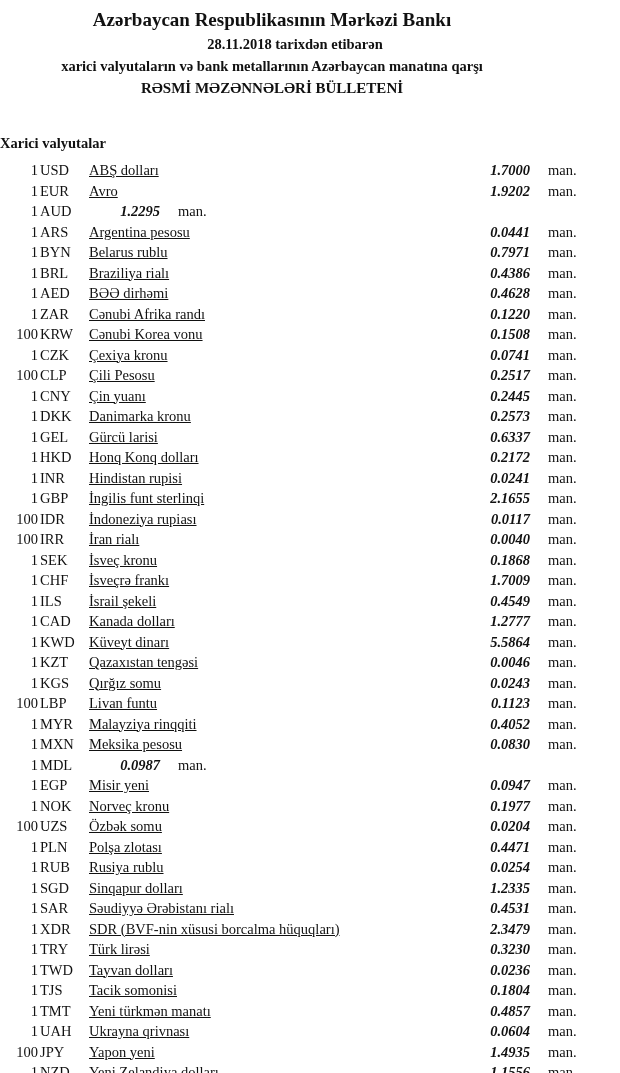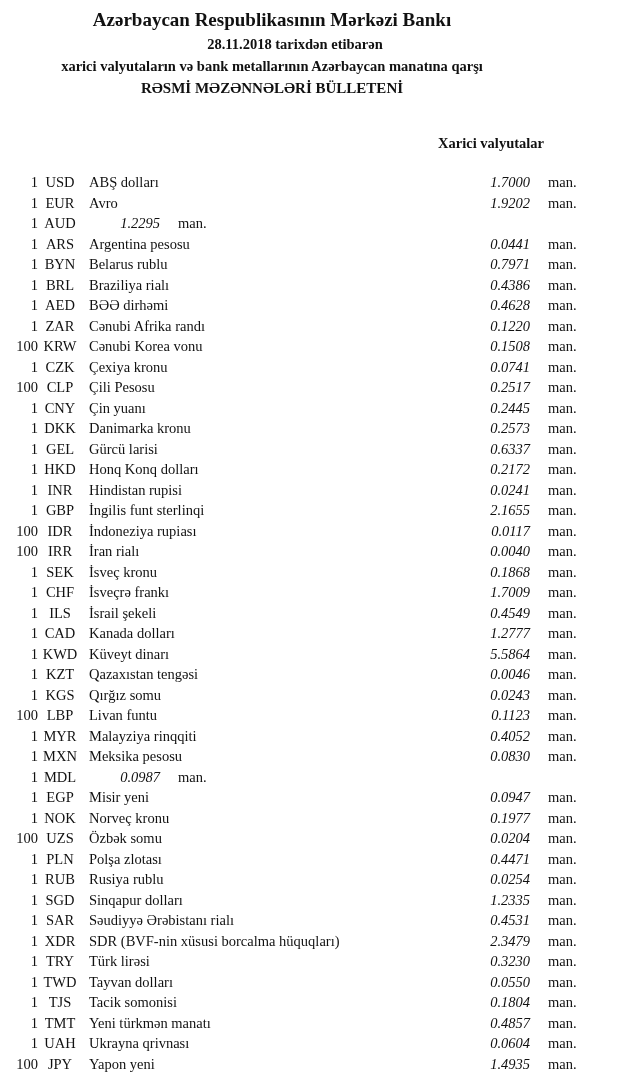--- a/index.html
+++ b/index.html
@@ -35,27 +35,26 @@
   }
   .hdr-subtitle {
     font-size: 14.5px;
     line-height: 22px;
   }
   .hdr-bulletin {
     font-size: 15px;
     line-height: 22px;
   }
   .section-title {
-    text-align: right;
+    text-align: left;
     font-weight: bold;
     font-size: 14.5px;
     line-height: 20px;
     margin-top: 34px;
     margin-bottom: 7px;
-    padding-left: 8px;
   }
   .rows {
     width: 620px;
     box-sizing: border-box;
     padding-right: 30px;
   }
   .row {
     display: flex;
     align-items: baseline;
     height: 20.5px;
@@ -63,34 +62,34 @@
     line-height: 20.5px;
   }
   .qty {
     width: 38px;
     text-align: right;
     flex: 0 0 auto;
   }
   .code {
     width: 40px;
     margin-left: 2px;
-    text-align: center;
+    text-align: left;
     flex: 0 0 auto;
-    margin-top: 12px;
   }
   .name {
     flex: 1 1 auto;
     padding-left: 9px;
     white-space: nowrap;
     overflow: hidden;
+    text-decoration: underline;
   }
   .rate {
     width: 80px;
     text-align: right;
-    font-weight: normal;
+    font-weight: bold;
     font-style: italic;
     flex: 0 0 auto;
   }
   .unit {
     width: 60px;
     padding-left: 18px;
     box-sizing: border-box;
     text-align: left;
     flex: 0 0 auto;
   }
@@ -417,21 +416,21 @@
     <span class="code">TRY</span>
     <span class="name">Türk lirəsi</span>
     <span class="rate">0.3230</span>
     <span class="unit">man.</span>
   </div>
 
   <div class="row">
     <span class="qty">1</span>
     <span class="code">TWD</span>
     <span class="name">Tayvan dolları</span>
-    <span class="rate">0.0550</span>
+    <span class="rate">0.0236</span>
     <span class="unit">man.</span>
   </div>
 
   <div class="row">
     <span class="qty">1</span>
     <span class="code">TJS</span>
     <span class="name">Tacik somonisi</span>
     <span class="rate">0.1804</span>
     <span class="unit">man.</span>
   </div>

